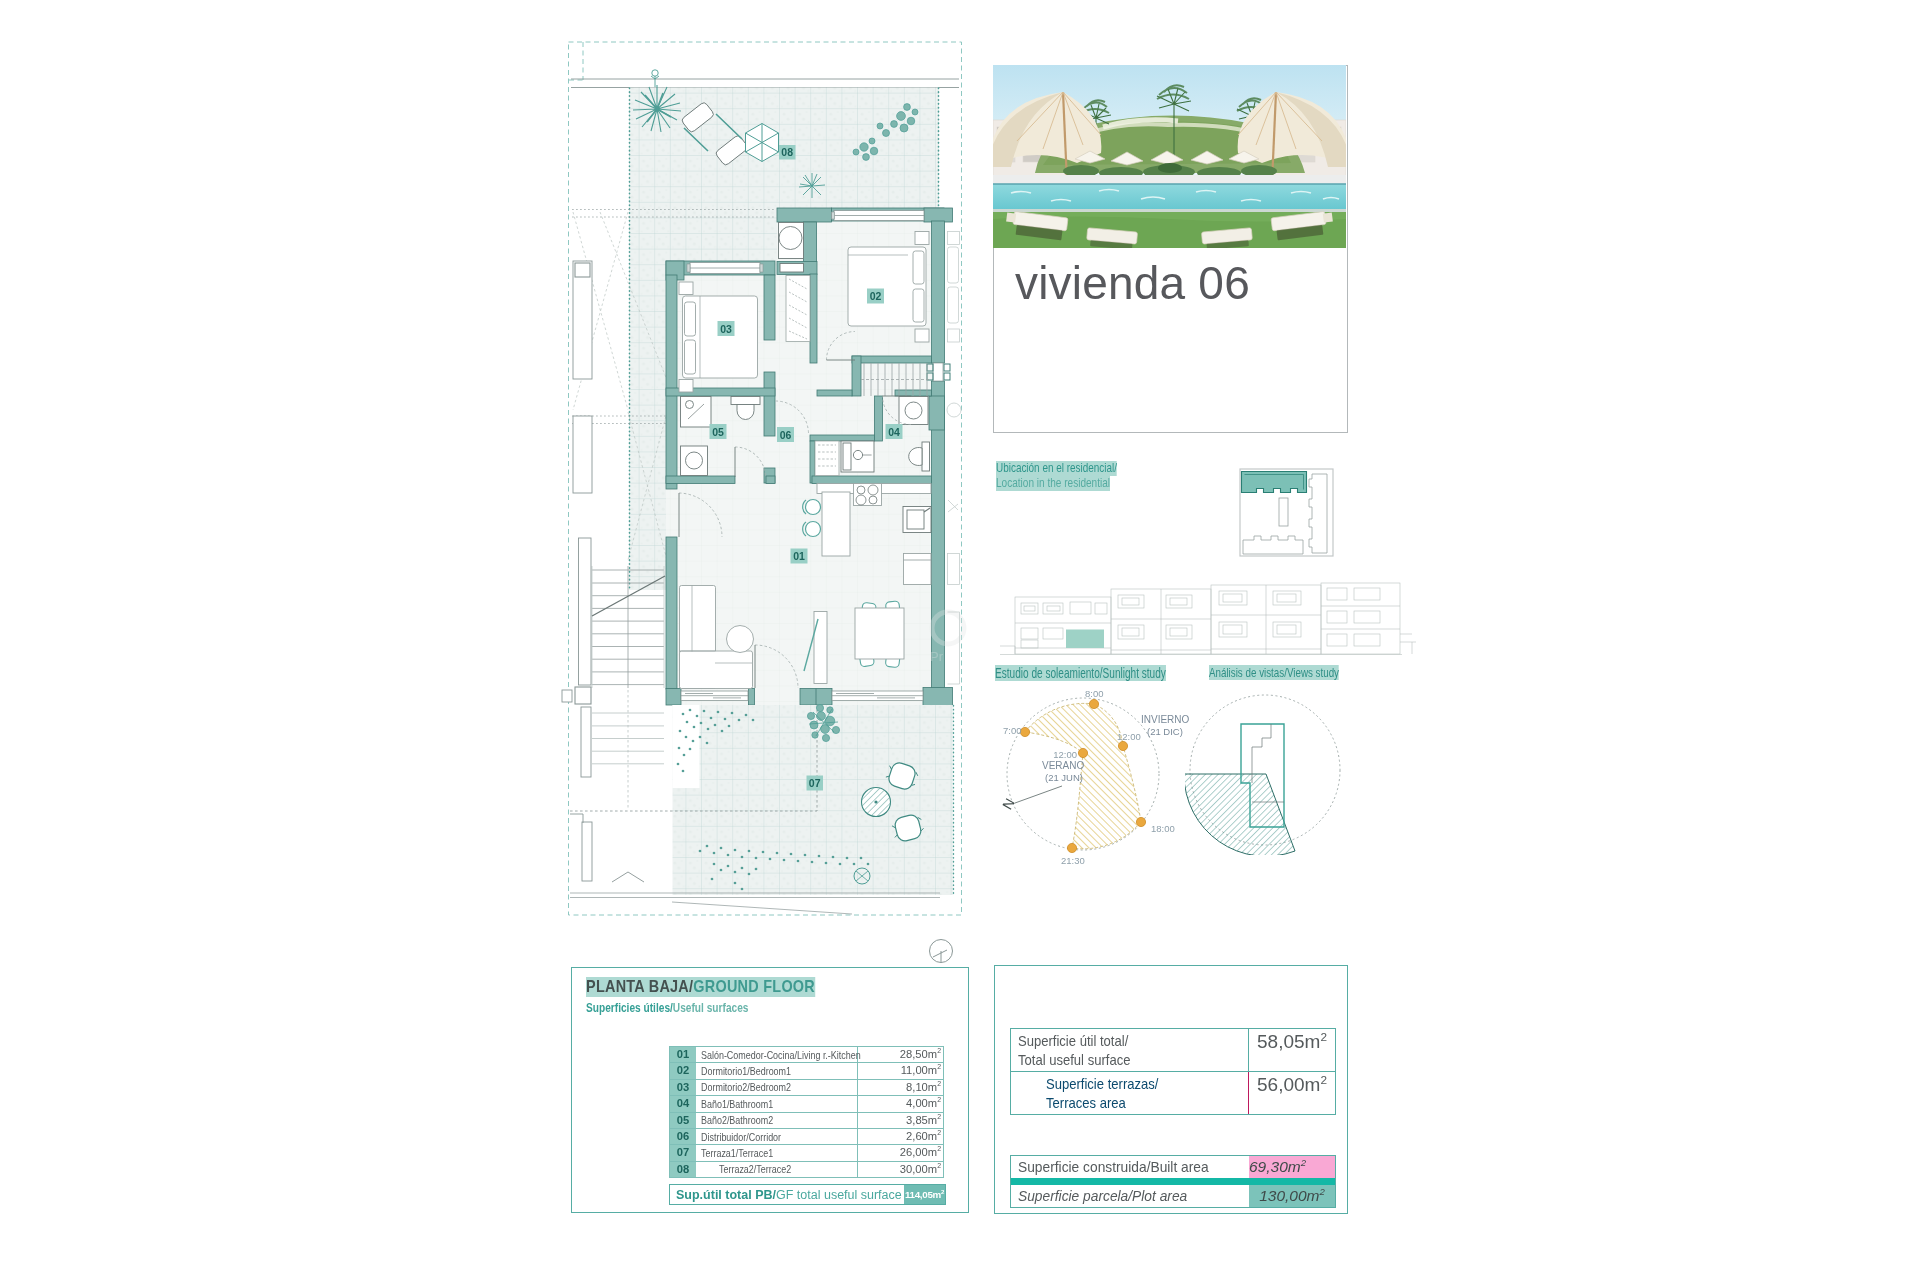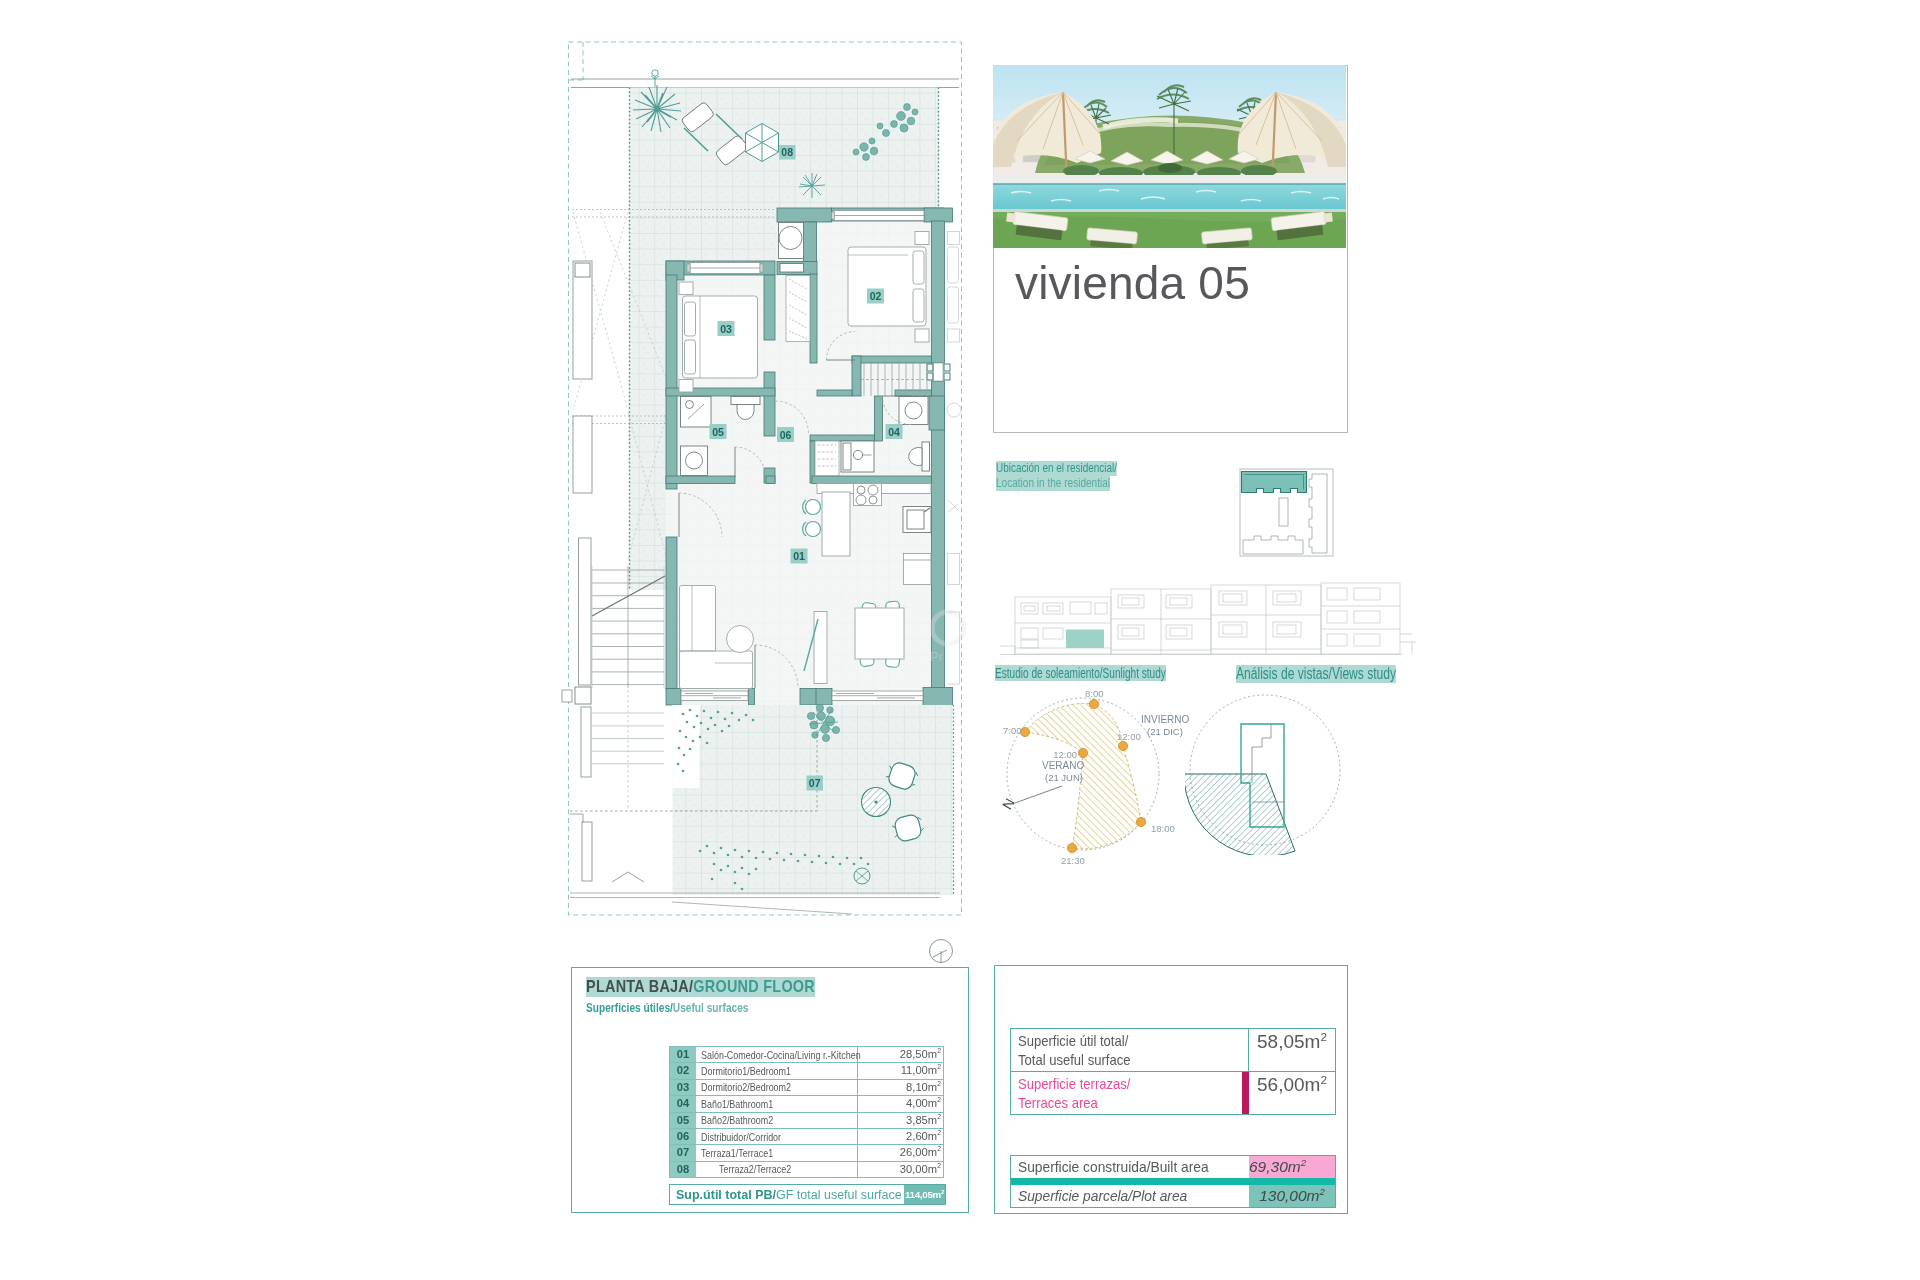--- a/index.html
+++ b/index.html
@@ -606,21 +606,21 @@
 <rect x="283" y="163" width="46" height="10" rx="1" fill="#42502f" opacity="0.6"></rect>
 <rect x="331" y="152" width="9" height="9" fill="#eae5d6"></rect>
 </g>
 
 <g transform="rotate(-5 233 172)">
 <rect x="209" y="165" width="50" height="12" rx="2" fill="#f2efe6" stroke="#d8d1c0" stroke-width="0.7"></rect>
 <rect x="213" y="177" width="42" height="6" rx="1" fill="#42502f" opacity="0.5"></rect>
 </g>
 </svg>
 
-<div class="abs" style="left:1015px;top:256px;font-size:46px;color:#57585c;letter-spacing:0.2px;">vivienda 05</div>
+<div class="abs" style="left:1015px;top:256px;font-size:46px;color:#57585c;letter-spacing:0.2px;">vivienda 06</div>
 
 <div class="abs" style="left:996px;top:461px;font-size:13.5px;line-height:14.8px;">
 <span class="hl sqz" id="ubi1" style="color:#2f968c;transform:scaleX(0.736);">Ubicación en el residencial/</span><br>
 <span class="hl sqz" id="ubi2" style="color:#55aba1;transform:scaleX(0.745);">Location in the residential</span>
 </div>
 
 <svg class="abs" style="left:1239px;top:468px" width="96" height="90" viewBox="0 0 96 90">
 
 <rect x="1" y="1" width="93" height="87" fill="#ffffff" stroke="#c3c8c9" stroke-width="1.2"></rect>
 
@@ -684,21 +684,21 @@
 <rect x="329" y="52" width="20" height="12"></rect>
       <rect x="356" y="52" width="26" height="12"></rect>
 <path d="M402,52 h12 M402,60 h16 M414,60 v12"></path>
 </g>
 
 <rect x="68" y="47.5" width="38" height="18.5" fill="#9ed2c6"></rect>
 </svg>
 
 <div class="abs" style="left:995px;top:665px;font-size:14.5px;"><span class="hl sqz" id="est" style="color:#2f8f86;transform:scaleX(0.695);">Estudio de soleamiento/Sunlight study</span></div>
 
-<div class="abs" style="left:1236px;top:665px;font-size:16px;"><span class="hl sqz" id="ana" style="color:#2f8f86;transform:scaleX(0.754);">Análisis de vistas/Views study</span></div>
+<div class="abs" style="left:1209px;top:665px;font-size:13px;"><span class="hl sqz" id="ana" style="color:#2f8f86;transform:scaleX(0.754);">Análisis de vistas/Views study</span></div>
 
 <svg class="abs" style="left:985px;top:672px" width="215" height="215" viewBox="985 672 215 215">
 <defs>
 <pattern id="hy" width="5" height="5" patternUnits="userSpaceOnUse" patternTransform="rotate(-45)">
 <line x1="0" y1="0" x2="0" y2="5" stroke="#e3cd82" stroke-width="1.7"></line>
 </pattern>
 </defs>
 
 <circle cx="1083" cy="774" r="76" fill="none" stroke="#9aa5a4" stroke-width="0.9" stroke-dasharray="2 2.6"></circle>
 
@@ -811,21 +811,21 @@
 
 <div class="abs" style="left:994px;top:965px;width:352px;height:247px;border:1.4px solid #56ada4;">
 
 
   <div class="abs" style="left:15px;top:62px;width:324px;border:1px solid #56ada4;">
     <div style="display:flex;height:42px;border-bottom:1px solid #56ada4;">
       <div style="flex:1;padding:3px 0 0 7px;font-size:14.5px;color:#555a5c;line-height:19px;border-right:1px solid #56ada4;"><span class="sqz" style="transform:scaleX(0.9);">Superficie útil total/</span><br><span class="sqz" style="transform:scaleX(0.9);">Total useful surface</span></div>
       <div style="width:86px;font-size:19px;color:#555a5c;padding-top:2px;text-align:center;">58,05m<sup>2</sup></div>
     </div>
     <div style="display:flex;height:42px;">
-      <div style="flex:1;padding:3px 0 0 7px;font-size:14.5px;color:#ec4899;line-height:19px;border-right:7px solid #be185d;"><span class="sqz" style="transform:scaleX(0.9);">Superficie terrazas/</span><br><span class="sqz" style="transform:scaleX(0.9);">Terraces area</span></div>
+      <div style="flex:1;padding:3px 0 0 7px;font-size:14.5px;color:#0c4a6e;line-height:19px;border-right:1px solid #be185d;margin-left:28px;"><span class="sqz" style="transform:scaleX(0.9);">Superficie terrazas/</span><br><span class="sqz" style="transform:scaleX(0.9);">Terraces area</span></div>
       <div style="width:86px;font-size:19px;color:#555a5c;padding-top:2px;text-align:center;">56,00m<sup>2</sup></div>
     </div>
   </div>
 
   <div class="abs" style="left:15px;top:189px;width:324px;border:1px solid #56ada4;">
     <div style="display:flex;height:22px;border-bottom:7px solid #14b8a6;align-items:center;">
       <div style="flex:1;padding-left:7px;font-size:14.5px;color:#555a5c;"><span class="sqz" style="transform:scaleX(0.95);">Superficie construida/Built area</span></div>
       <div style="width:86px;height:100%;background:#f9a8d4;font-size:15.5px;color:#3f4a49;line-height:22px;font-style:italic;">69,30m<sup>2</sup></div>
     </div>
     <div style="display:flex;height:22px;align-items:center;font-style:italic;">

